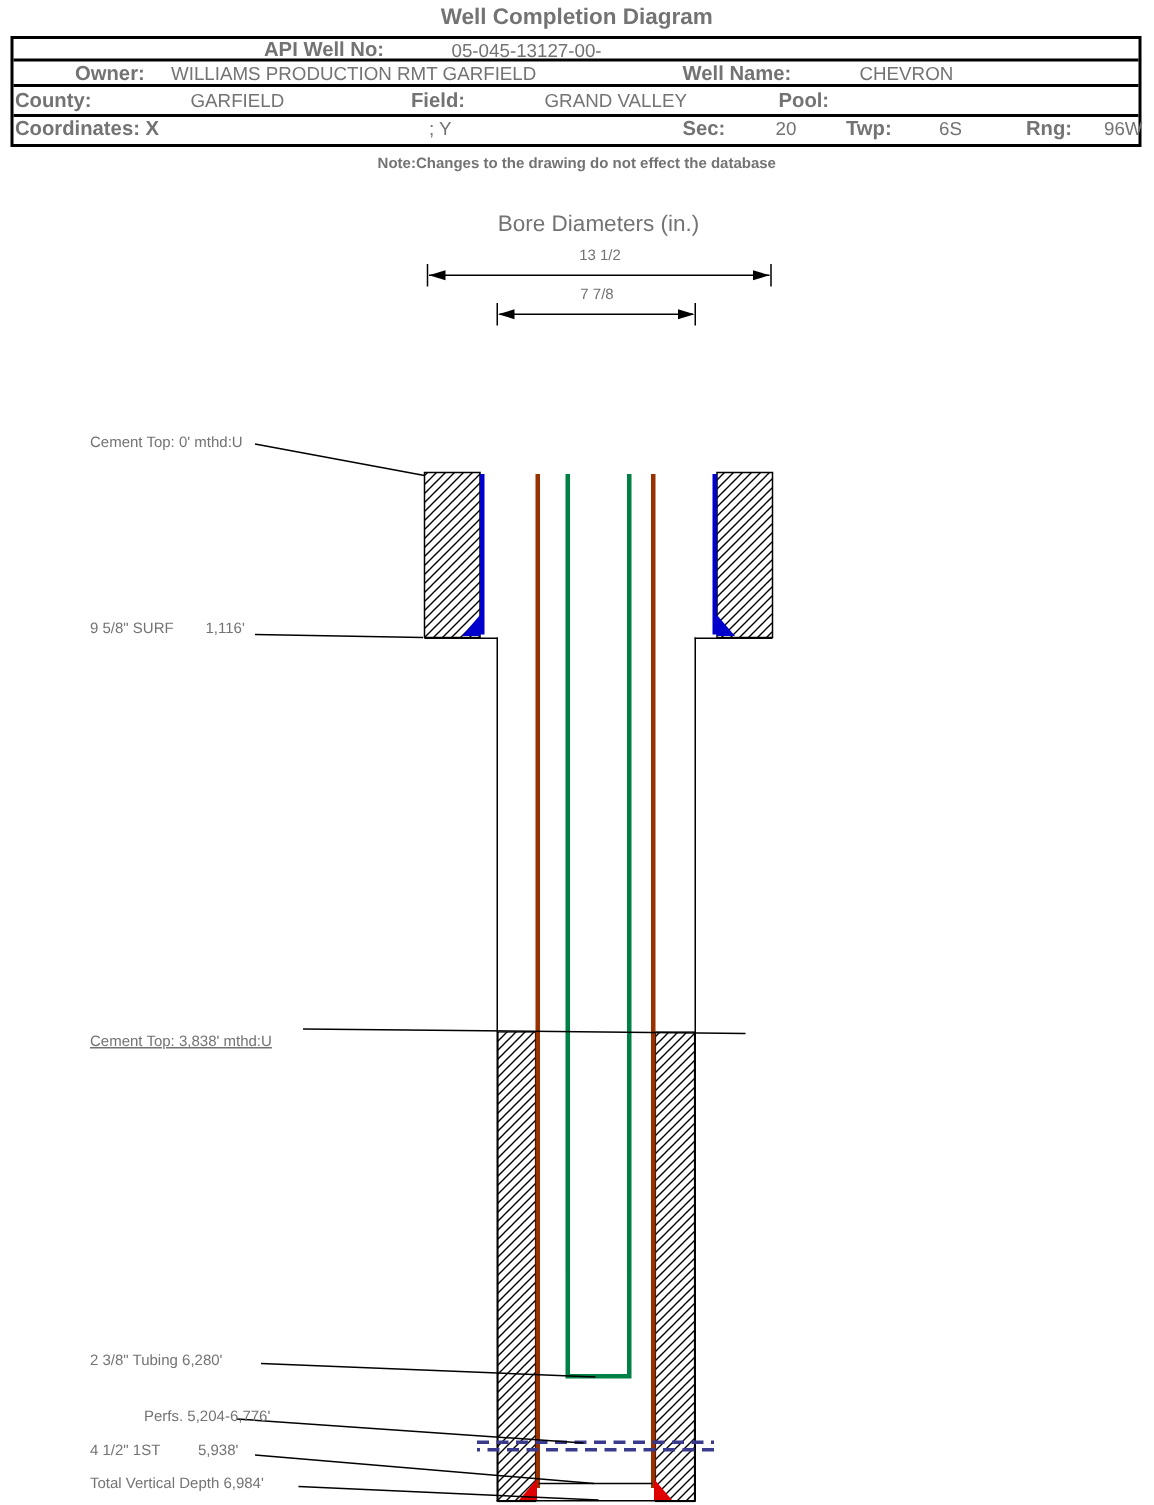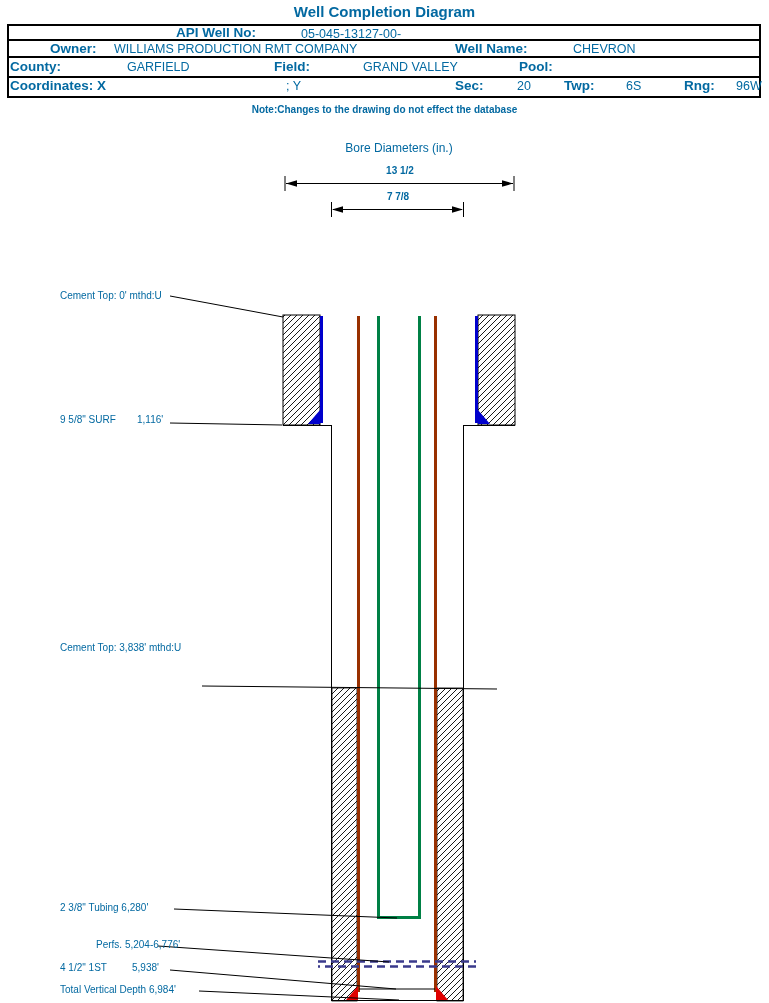--- a/index.html
+++ b/index.html
@@ -1,49 +1,49 @@
 <!DOCTYPE html>
 <html><head>
 <meta charset="utf-8">
 <style>
   * { margin:0; padding:0; box-sizing:border-box; }
   html,body { background:#fff; }
   .page {
     position:relative; width:769px; height:1003px; background:#fff;
-    font-family:"Liberation Sans","DejaVu Sans",sans-serif; color:#0369a1; overflow:hidden;
+    font-family:"Liberation Sans","DejaVu Sans",sans-serif; color:#737373; overflow:hidden;
   }
   .abs { position:absolute; }
   .title { left:0; top:3px; width:100%; text-align:center; font-size:15px; font-weight:bold; }
   .tbl-box { left:7px; top:24px; width:754px; height:74px; border:2px solid #000; }
   .tline { left:9px; width:750px; height:2px; background:#000; }
   .tbl-label { font-size:13.5px; font-weight:bold; white-space:nowrap; }
   .tbl-value { font-size:12.5px; white-space:nowrap; }
   .note { left:0; top:104px; width:100%; text-align:center; font-size:10px; font-weight:bold; }
-  .bore-heading { left:299px; top:141px; width:200px; text-align:center; font-size:12px; }
-  .dim-label { font-size:10px; text-align:center; width:100px;font-weight:bold; }
+  .bore-heading { left:299px; top:141px; width:200px; text-align:center; font-size:15px; }
+  .dim-label { font-size:10px; text-align:center; width:100px; }
   .anno { font-size:10px; white-space:nowrap; }
   svg.overlay { position:absolute; left:0; top:0; }
 </style>
 </head>
 <body>
 
 <div class="page">
 
   <div class="abs title">Well Completion Diagram</div>
 
   <div class="abs tbl-box"></div>
   <div class="abs tline" style="top:39px;"></div>
   <div class="abs tline" style="top:56px;"></div>
   <div class="abs tline" style="top:76px;"></div>
 
   <div class="abs tbl-label" style="left:176px; top:25px;">API Well No:</div>
   <div class="abs tbl-value" style="left:301px; top:27px;">05-045-13127-00-</div>
 
   <div class="abs tbl-label" style="left:10px; top:41px;padding-left:40px;">Owner:</div>
-  <div class="abs tbl-value" style="left:114px; top:42px;">WILLIAMS PRODUCTION RMT COMPANY</div>
+  <div class="abs tbl-value" style="left:114px; top:42px;">WILLIAMS PRODUCTION RMT GARFIELD</div>
   <div class="abs tbl-label" style="left:455px; top:41px;">Well Name:</div>
   <div class="abs tbl-value" style="left:573px; top:42px;">CHEVRON</div>
 
   <div class="abs tbl-label" style="left:10px; top:59px;">County:</div>
   <div class="abs tbl-value" style="left:127px; top:60px;">GARFIELD</div>
   <div class="abs tbl-label" style="left:274px; top:59px;">Field:</div>
   <div class="abs tbl-value" style="left:363px; top:60px;">GRAND VALLEY</div>
   <div class="abs tbl-label" style="left:519px; top:59px;">Pool:</div>
 
   <div class="abs tbl-label" style="left:10px; top:78px;">Coordinates: X</div>
@@ -124,20 +124,20 @@
       <line x1="174" y1="909" x2="397" y2="918"></line>
       <line x1="158" y1="946" x2="389" y2="962"></line>
       <line x1="170" y1="970" x2="396" y2="989"></line>
       <line x1="199" y1="991" x2="399" y2="1000"></line>
     </g>
   </svg>
 
   <div class="abs anno" style="left:60px; top:290px;">Cement Top: 0' mthd:U</div>
   <div class="abs anno" style="left:60px; top:414px;">9 5/8" SURF</div>
   <div class="abs anno" style="left:137px; top:414px;">1,116'</div>
-  <div class="abs anno" style="left:60px; top:642px;">Cement Top: 3,838' mthd:U</div>
+  <div class="abs anno" style="left:60px; top:689px;text-decoration:underline;">Cement Top: 3,838' mthd:U</div>
   <div class="abs anno" style="left:60px; top:902px;">2 3/8" Tubing 6,280'</div>
   <div class="abs anno" style="left:60px; top:939px;margin-left:36px;">Perfs. 5,204-6,776'</div>
   <div class="abs anno" style="left:60px; top:962px;">4 1/2" 1ST</div>
   <div class="abs anno" style="left:132px; top:962px;">5,938'</div>
   <div class="abs anno" style="left:60px; top:984px;">Total Vertical Depth 6,984'</div>
 
 </div>
 
 </body></html>

